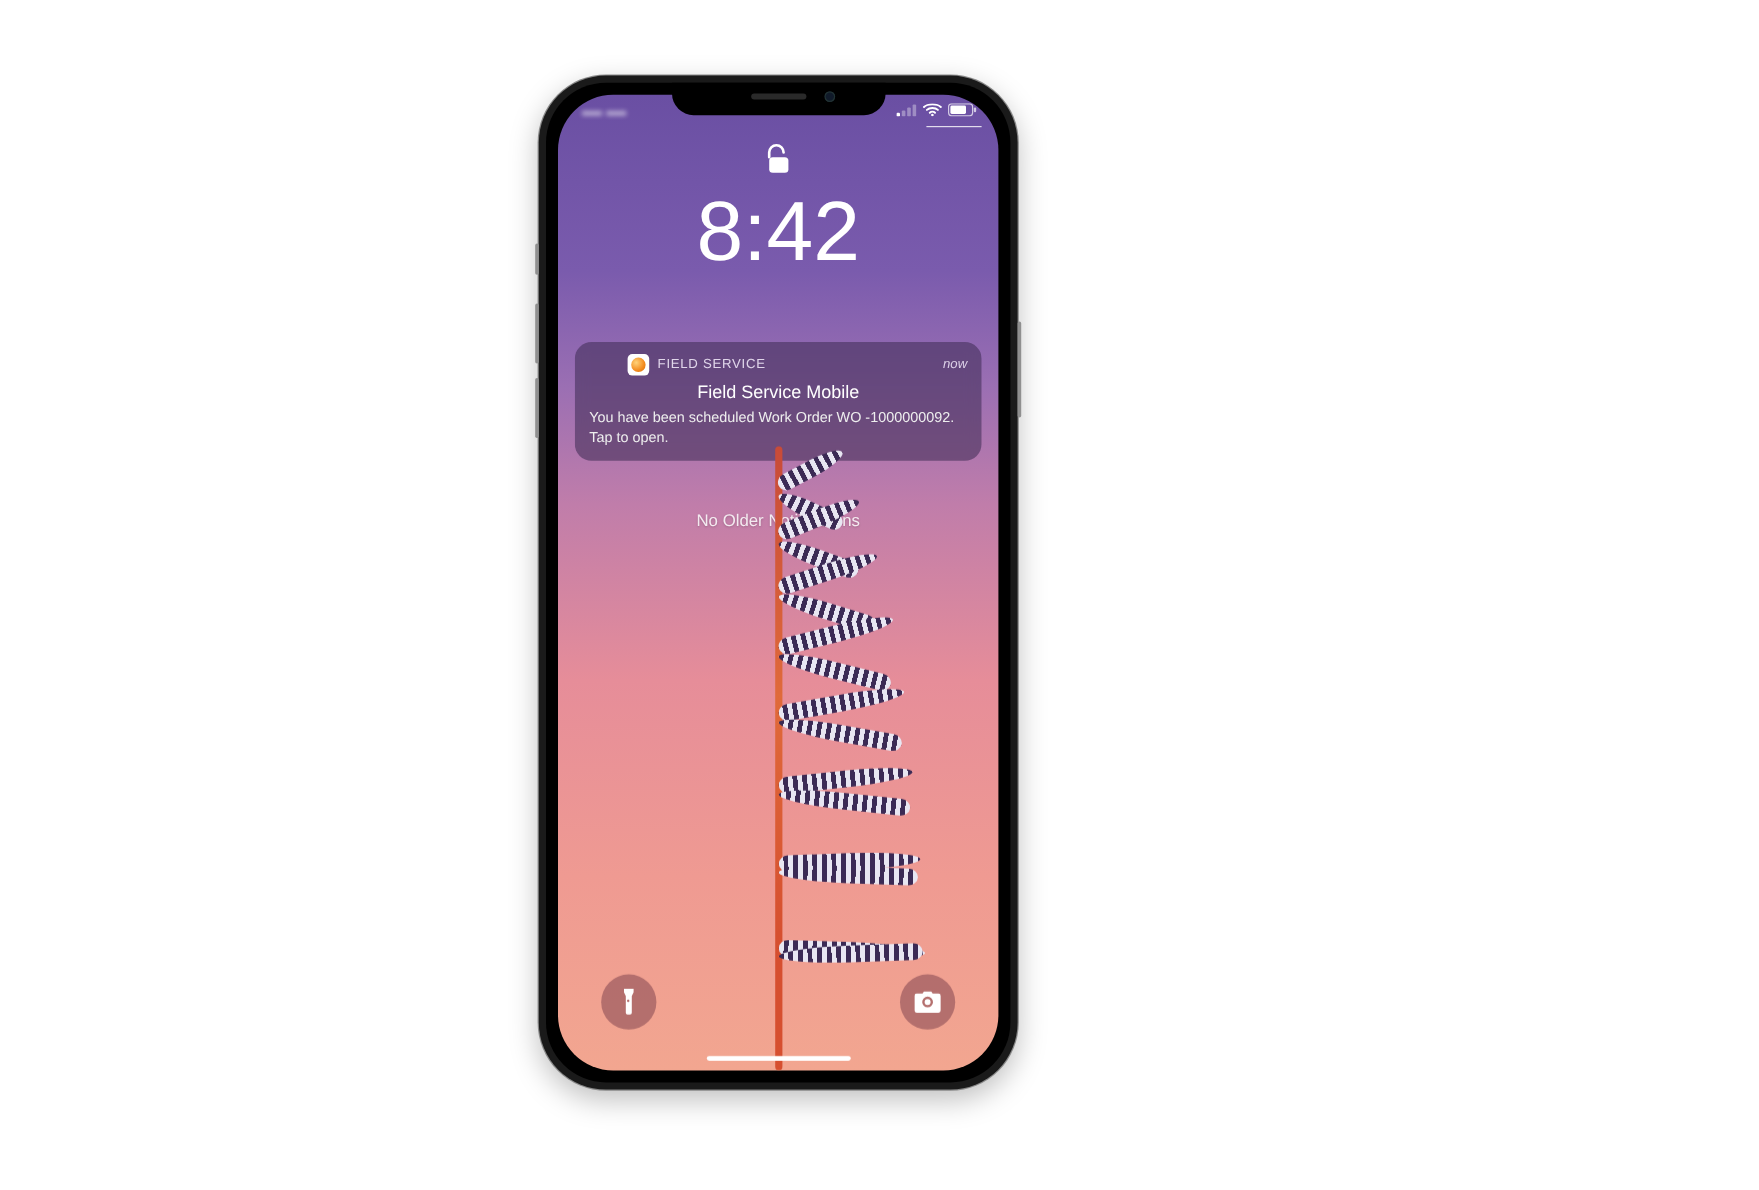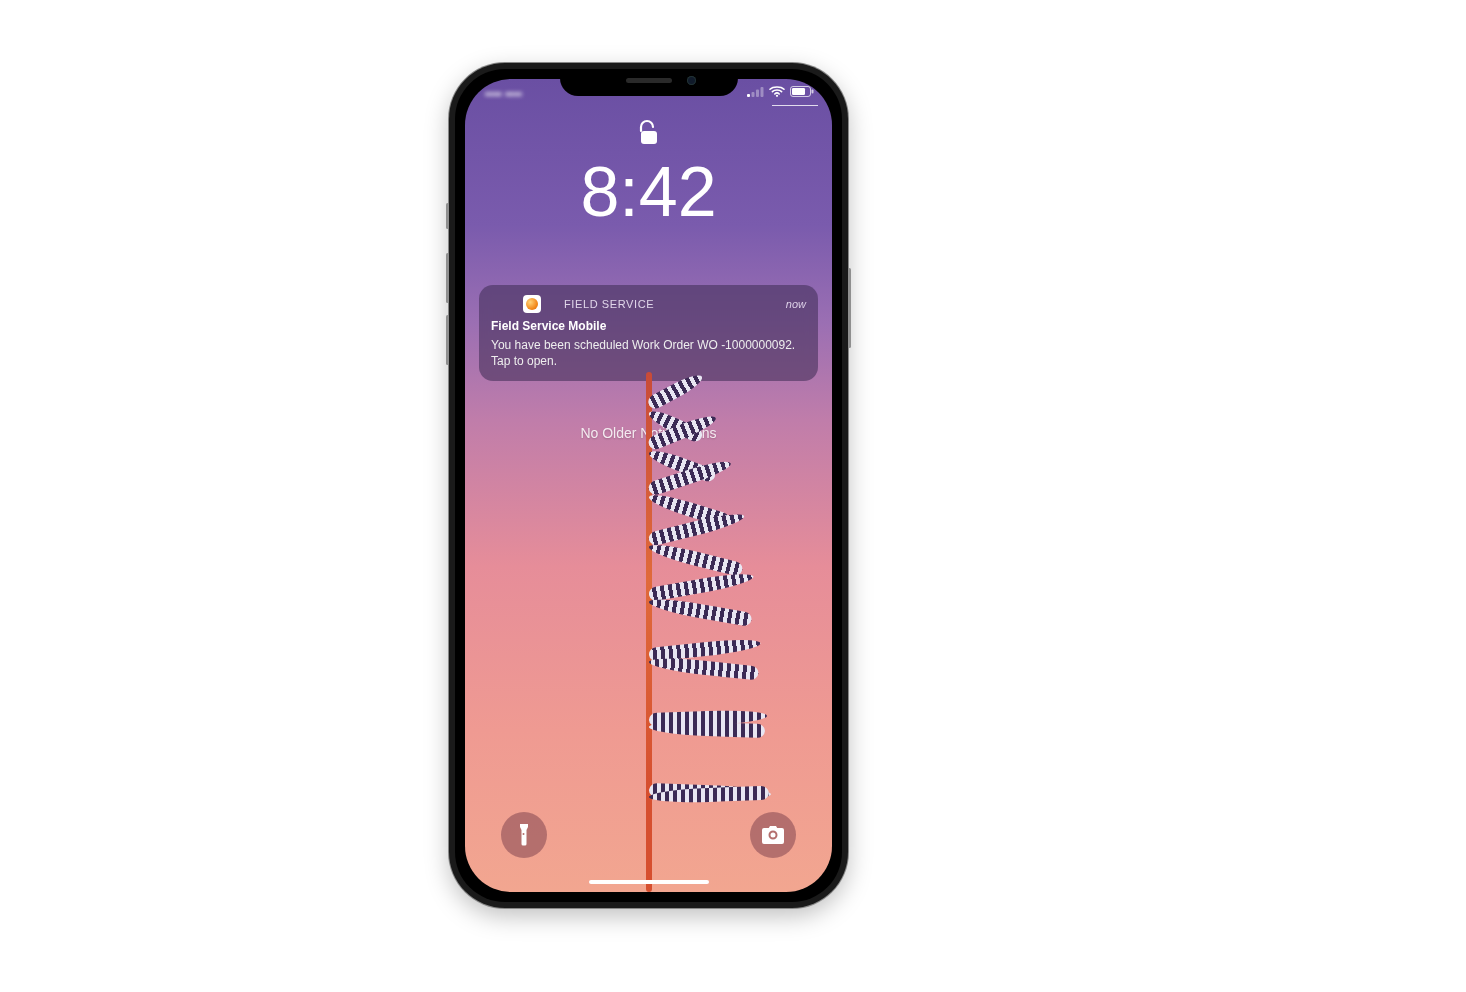--- a/index.html
+++ b/index.html
@@ -25,25 +25,25 @@
   .status-right svg{display:block;}
   .status-underline{position:absolute;right:14px;top:20px;width:46px;height:1px;background:rgba(255,255,255,.8);} 
 
   
   .lock-wrap{position:absolute;left:0;right:0;top:40px;text-align:center;color:#fff;}
   .time{font-size:70px;font-weight:300;letter-spacing:0;line-height:1;margin-top:6px;}
   .date{font-size:17px;font-weight:400;margin-top:4px;}
 
   
   .notif{position:absolute;left:14px;right:14px;top:206px;background:rgba(60,42,82,.55);backdrop-filter:blur(6px);border-radius:14px;color:#eee;padding:10px 12px 12px;box-sizing:border-box;}
-  .notif-top{display:flex;align-items:center;gap:23px;font-size:11px;letter-spacing:.6px;text-transform:uppercase;color:#e0d6ea;padding-left:32px;}
+  .notif-top{display:flex;align-items:center;gap:7px;font-size:11px;letter-spacing:.6px;text-transform:uppercase;color:#e0d6ea;padding-left:32px;}
   .app-icon{width:18px;height:18px;border-radius:4px;background:#fff;display:flex;align-items:center;justify-content:center;}
   .app-icon-inner{width:12px;height:12px;border-radius:50%;background:radial-gradient(circle at 35% 35%,#ffd37a,#f38b1e 60%,#d46a05);} 
   .notif-when{margin-left:auto;text-transform:none;letter-spacing:0;color:#ddd1e8;font-style:italic;}
-  .notif-title{font-size:12px;font-weight:700;color:#fff;margin-top:6px;}
+  .notif-title{font-size:15px;font-weight:400;color:#fff;margin-top:6px;text-align:center;}
   .notif-body{font-size:12px;line-height:1.35;color:#eee;margin-top:4px;}
 
   .older{position:absolute;left:0;right:0;top:346px;text-align:center;color:rgba(255,255,255,.85);font-size:14px;text-shadow:0 1px 2px rgba(0,0,0,.2);} 
 
   
   .quick{position:absolute;width:46px;height:46px;border-radius:50%;background:rgba(130,70,80,.55);display:flex;align-items:center;justify-content:center;color:#fff;}
   .ql{left:36px;bottom:34px;}
   .qr{right:36px;bottom:34px;}
   .home-ind{position:absolute;left:50%;bottom:8px;transform:translateX(-50%);width:120px;height:4px;border-radius:3px;background:#fff;}
 

